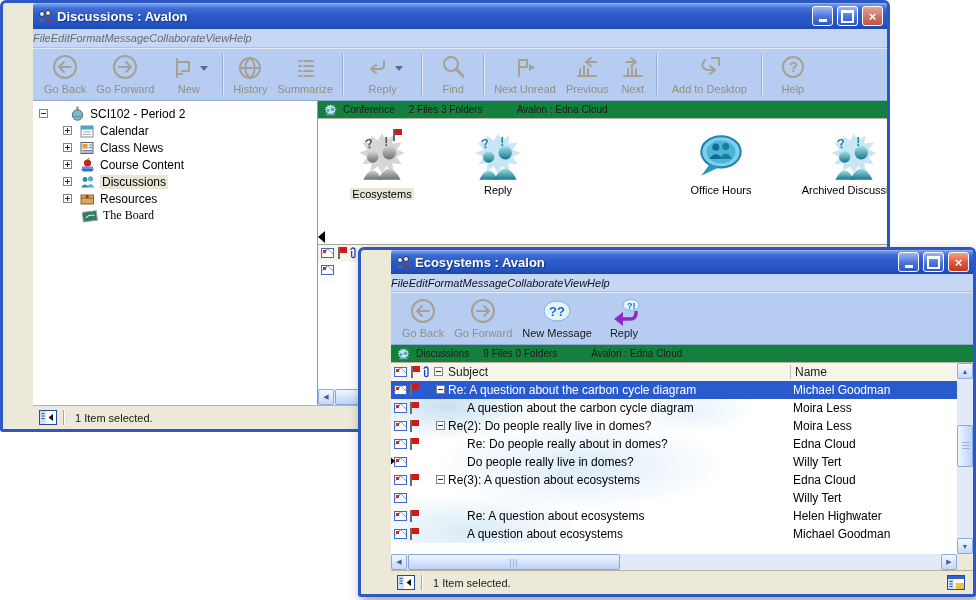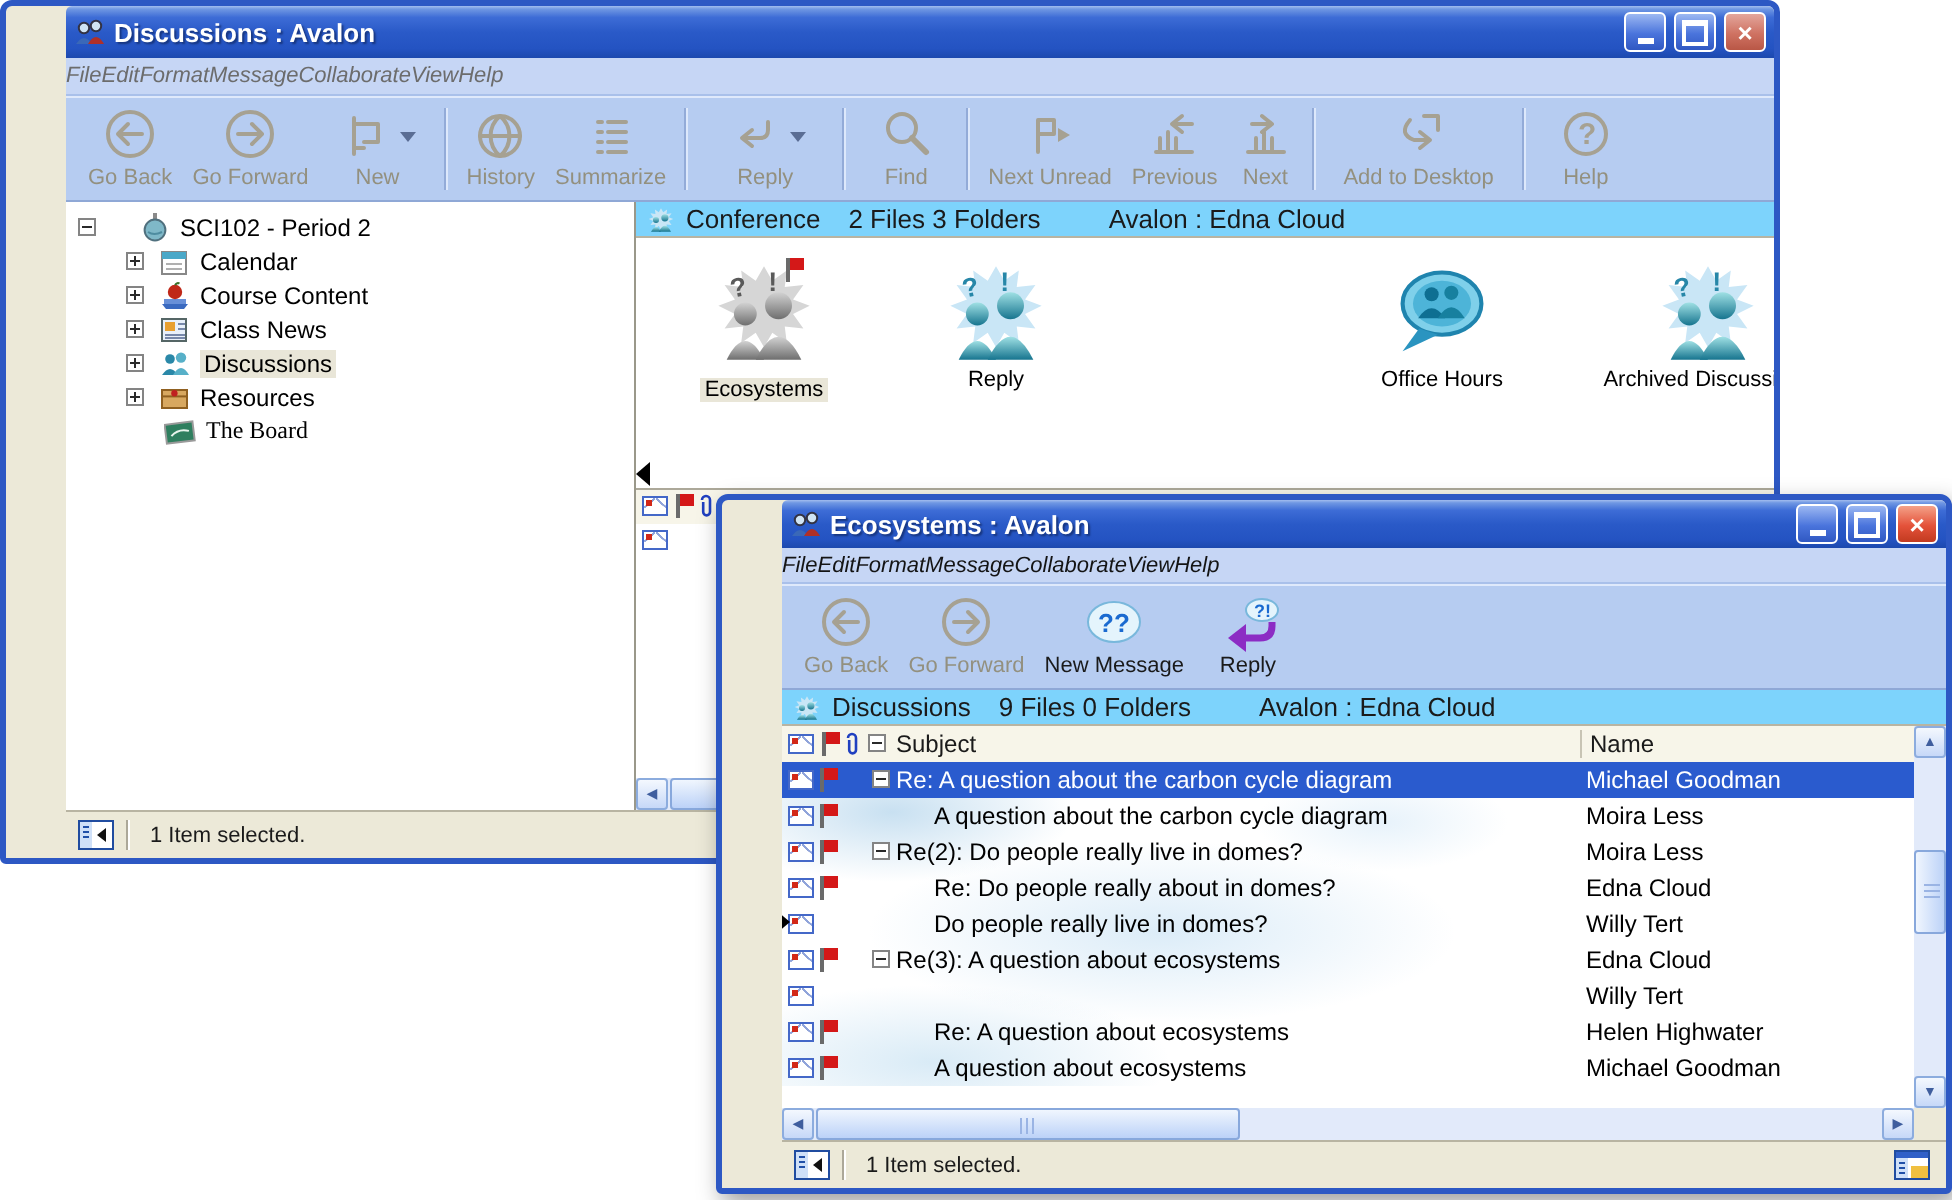--- a/index.html
+++ b/index.html
@@ -26,21 +26,21 @@
   .titem { display:flex; flex-direction:column; align-items:center; justify-content:flex-end; gap:1px; padding:2px 5px; font-size:11px; color:#93907f; }
   .titem .irow { display:flex; align-items:center; }
   .titem .lbl { white-space:nowrap; }
   .lbl-dark { color:#1a1a1a !important; }
   .tsep { width:2px; margin:2px 4px; background:linear-gradient(90deg,#93abd8 50%,#dde8fb 50%); }
   .drp { width:0; height:0; border:4px solid transparent; border-top:5px solid #5a6d94; margin-left:5px; margin-top:4px; }
   .ti { stroke:#a6a192; fill:none; stroke-width:2; stroke-linecap:round; stroke-linejoin:round; }
   .ti .fil { fill:#a6a192; stroke:none; }
   .ti text { fill:#a6a192; stroke:none; font-weight:bold; font-size:15px; font-family:"Liberation Sans",sans-serif; }
 
-  .strip { height:18px; flex:0 0 18px; background:#7dd3fc; border-bottom:1px solid #b8b4a2; display:flex; align-items:center; font-size:13px; color:#1a1a1a; padding:0 5px; }
+  .strip { height:18px; flex:0 0 18px; background:#15803d; border-bottom:1px solid #b8b4a2; display:flex; align-items:center; font-size:10px; color:#1a1a1a; padding:0 5px; }
   .strip .s-label { margin-left:5px; }
   .strip .s-counts { margin-left:14px; }
   .strip .s-owner { margin-left:34px; }
 
   .statusbar { height:24px; flex:0 0 24px; background:#ece9d8; border-top:1px solid #b8b4a2; display:flex; align-items:center; font-size:11px; color:#1a1a1a; }
   .sb-sep { width:2px; height:15px; background:linear-gradient(90deg,#aca899 50%,#fff 50%); margin:0 10px 0 6px; }
   .sb-icon { margin-left:6px; }
   .sb-right { margin-left:auto; margin-right:8px; }
 
   
@@ -306,38 +306,38 @@
                   <rect x="1" y="2" width="12" height="3.5" fill="#4aa8c8"></rect>
                   <path d="M3 8 h8 M3 10.5 h8" stroke="#b0b0b0"></path>
                 </svg>
               </span>
           <span>Calendar</span>
         </div>
         <div class="trow child">
           <span class="xb plus"></span>
           <span class="ticon">
                 <svg width="15" height="14" viewBox="0 0 15 14">
+                  <rect x="1" y="1.5" width="12" height="11" fill="#e8f0fa" stroke="#566"></rect>
+                  <rect x="2.5" y="3" width="5" height="4.5" fill="#e8a030"></rect>
+                  <path d="M9 4 h3.5 M9 6.5 h3.5 M2.5 9.5 h10 M2.5 11 h10" stroke="#7788aa"></path>
+                </svg>
+              </span>
+          <span>Class News</span>
+        </div>
+        <div class="trow child">
+          <span class="xb plus"></span>
+          <span class="ticon">
+                <svg width="15" height="14" viewBox="0 0 15 14">
                   <rect x="2" y="8.5" width="11" height="2.5" fill="#6890d8"></rect>
                   <path d="M1 11 h13 l-2 2.5 H3 Z" fill="#3a6ac0"></path>
                   <circle cx="7.5" cy="5" r="3.6" fill="#c02818"></circle>
                   <path d="M7.5 1.6 q1.2 -1.6 2.2 -0.8" stroke="#3a7028" fill="none"></path>
                 </svg>
               </span>
           <span>Course Content</span>
-        </div>
-        <div class="trow child">
-          <span class="xb plus"></span>
-          <span class="ticon">
-                <svg width="15" height="14" viewBox="0 0 15 14">
-                  <rect x="1" y="1.5" width="12" height="11" fill="#e8f0fa" stroke="#566"></rect>
-                  <rect x="2.5" y="3" width="5" height="4.5" fill="#e8a030"></rect>
-                  <path d="M9 4 h3.5 M9 6.5 h3.5 M2.5 9.5 h10 M2.5 11 h10" stroke="#7788aa"></path>
-                </svg>
-              </span>
-          <span>Class News</span>
         </div>
         <div class="trow child">
           <span class="xb plus"></span>
           <span class="ticon">
                 <svg width="15" height="14" viewBox="0 0 15 14">
                   <circle cx="5" cy="4.5" r="2.4" fill="#2a88a8"></circle>
                   <path d="M1 12.5 Q5 6.5 9 12.5 Z" fill="#2a88a8"></path>
                   <circle cx="10.5" cy="3.8" r="2.6" fill="#57b0c8"></circle>
                   <path d="M6.5 12.5 Q10.5 5.5 14.5 12.5 Z" fill="#57b0c8"></path>
                 </svg>

